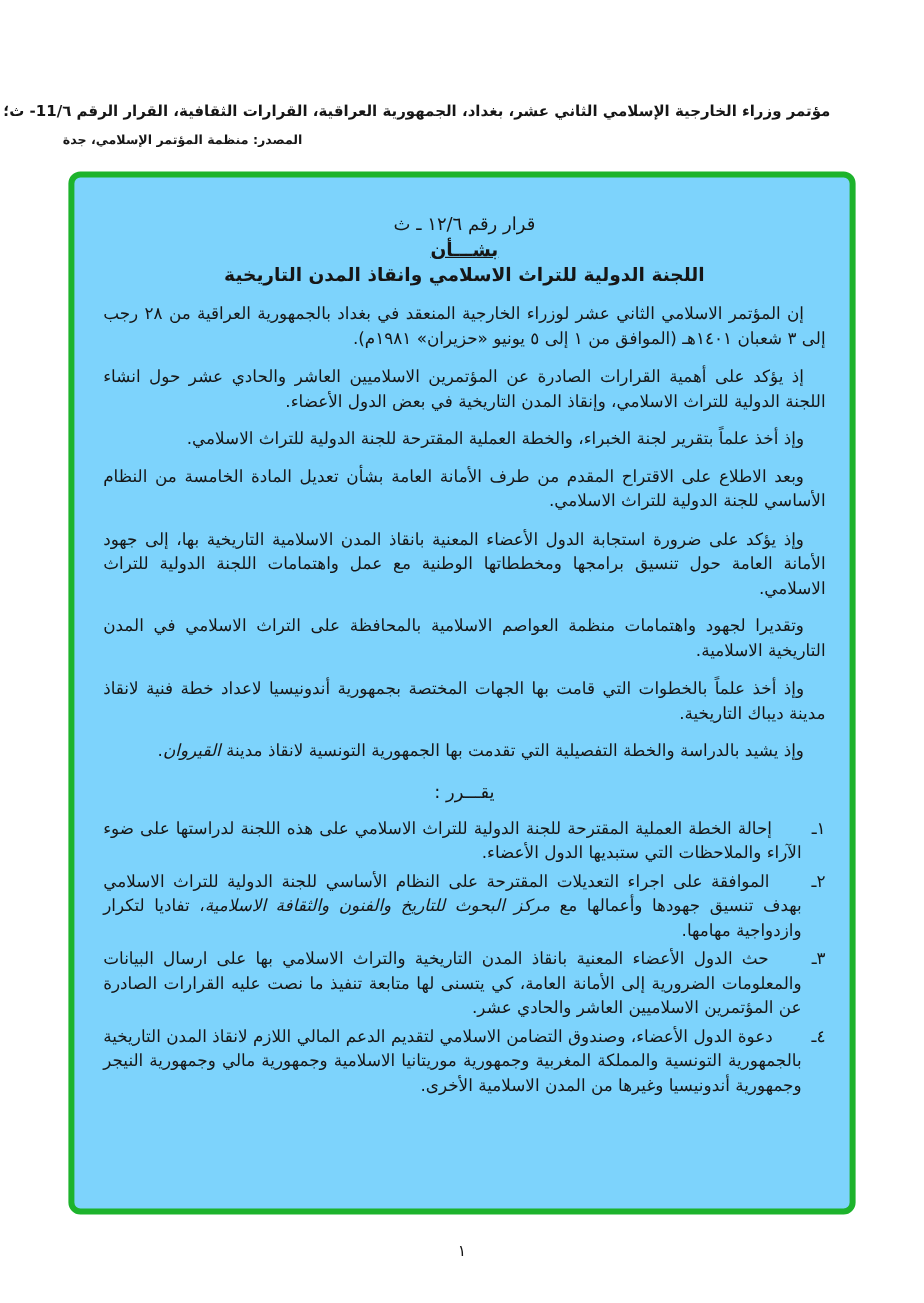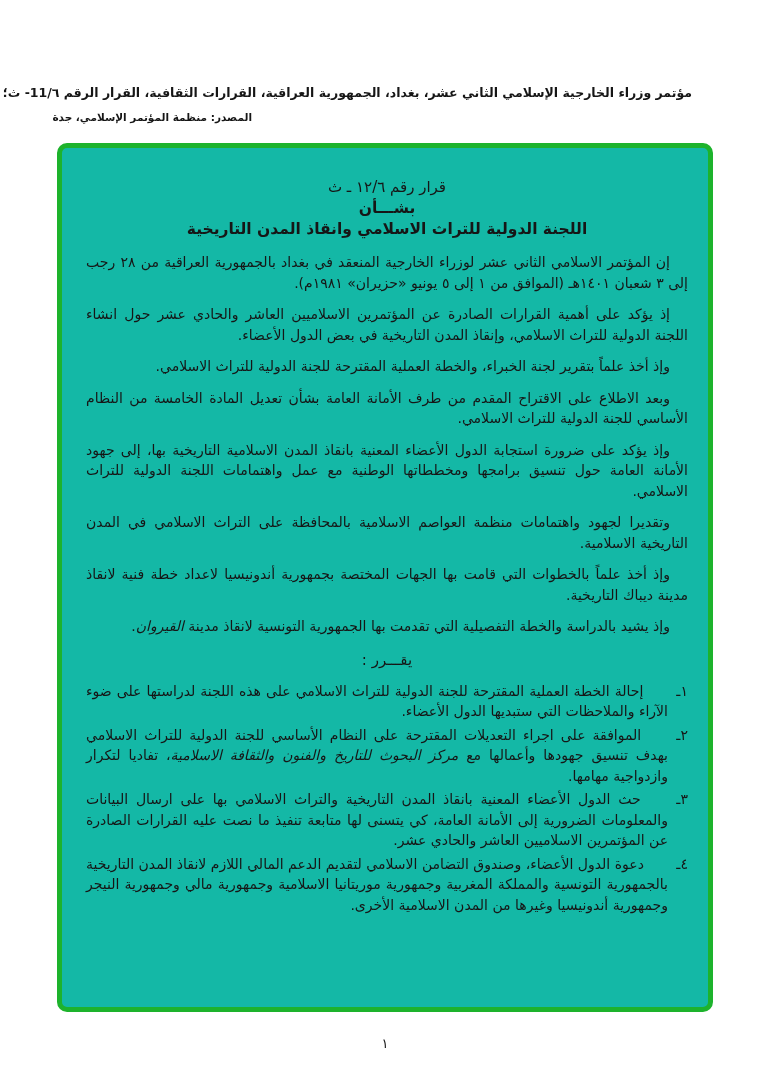--- a/index.html
+++ b/index.html
@@ -26,25 +26,25 @@
 
   
   .frame{
     position:absolute;left:57px;top:143px;
     width:656px;height:869px;
     box-sizing:border-box;
     border:5px solid #1db32c;
     border-radius:10px;
     padding:24px 20px 0 24px;
     overflow:hidden;
-    background:#14b8a6;
+    background:#7dd3fc;
   }
 
   .decree-number{text-align:center;font-size:15px;margin:6px 0 3px;}
-  .decree-regarding{text-align:center;font-size:15.5px;font-weight:bold;margin:0 0 3px;}
+  .decree-regarding{text-align:center;font-size:15.5px;font-weight:bold;margin:0 0 3px;text-decoration:underline;}
   .decree-title{text-align:center;font-size:15.5px;font-weight:bold;margin:0 0 14px;}
 
   .para{
     font-size:14px;line-height:20.5px;
     margin:0 0 11px;
     text-align:justify;
     text-indent:18px;
   }
   .em{font-style:italic;}
 

